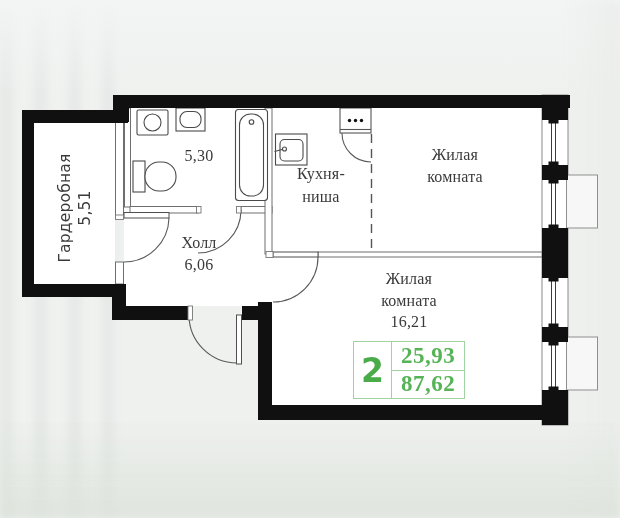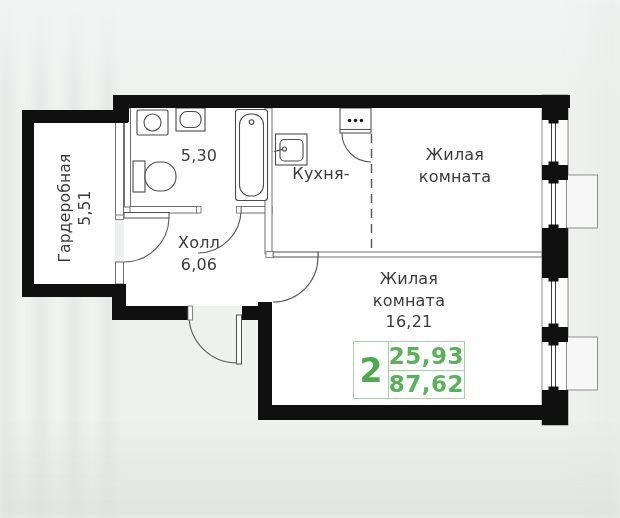--- a/index.html
+++ b/index.html
@@ -17,33 +17,33 @@
   .bg-bottom{position:absolute;left:0;top:420px;width:620px;height:98px;
     background:linear-gradient(180deg, rgba(224,229,222,0) 0%, rgba(219,226,217,.8) 100%);
     filter:blur(3px);}
   .bg-right{position:absolute;left:560px;top:0;width:60px;height:518px;
     background:linear-gradient(90deg, rgba(238,240,238,0), rgba(233,236,233,.7));filter:blur(3px);}
 
   svg{position:absolute;left:0;top:0;}
 
   .room-label{position:absolute;color:#3a3a3a;font-size:16px;line-height:22px;
     text-align:center;transform:translateX(-50%);white-space:nowrap;letter-spacing:.2px;}
-  .room-label span{display:block;}
+  .room-label span{display:block;font-family:Liberation Serif, serif;}
   .label-hall{line-height:21.5px;}
   .label-l2{line-height:21.5px;}
   .vlabel{position:absolute;left:-5px;top:188px;width:160px;height:40px;
     transform:rotate(-90deg);color:#3a3a3a;font-size:15.5px;line-height:20px;
     text-align:center;letter-spacing:.2px;}
   .vlabel span{display:block;}
 
   .badge{position:absolute;left:353px;top:341px;width:112px;height:58px;
     background:#ffffff;border:1px solid #a2d2a2;display:flex;box-sizing:border-box;}
   .badge-count{width:37px;border-right:1px solid #a2d2a2;display:flex;align-items:center;
     justify-content:center;font-size:33px;font-weight:bold;color:#4aab4a;}
-  .badge-areas{flex:1;display:flex;flex-direction:column;}
+  .badge-areas{flex:1;display:flex;flex-direction:column;font-family:Liberation Serif, serif;}
   .badge-area{flex:1;display:flex;align-items:center;justify-content:center;
     font-size:23px;font-weight:bold;color:#56b456;letter-spacing:.5px;}
   .badge-area.top{border-bottom:1px solid #a2d2a2;}
 </style>
 </head>
 <body>
 
 <div class="stage">
 
   <div class="bg-left"></div>
@@ -184,20 +184,21 @@
     <span>5,30</span>
   </div>
 
   <div class="room-label label-hall" style="left:199px;top:232px;">
     <span>Холл</span>
     <span>6,06</span>
   </div>
 
   <div class="room-label" style="left:321px;top:162px;line-height:23px;">
     <span>Кухня-</span>
+    <span>ниша</span>
   </div>
 
   <div class="room-label" style="left:455px;top:144px;">
     <span>Жилая</span>
     <span>комната</span>
   </div>
 
   <div class="room-label label-l2" style="left:409px;top:268px;">
     <span>Жилая</span>
     <span>комната</span>

